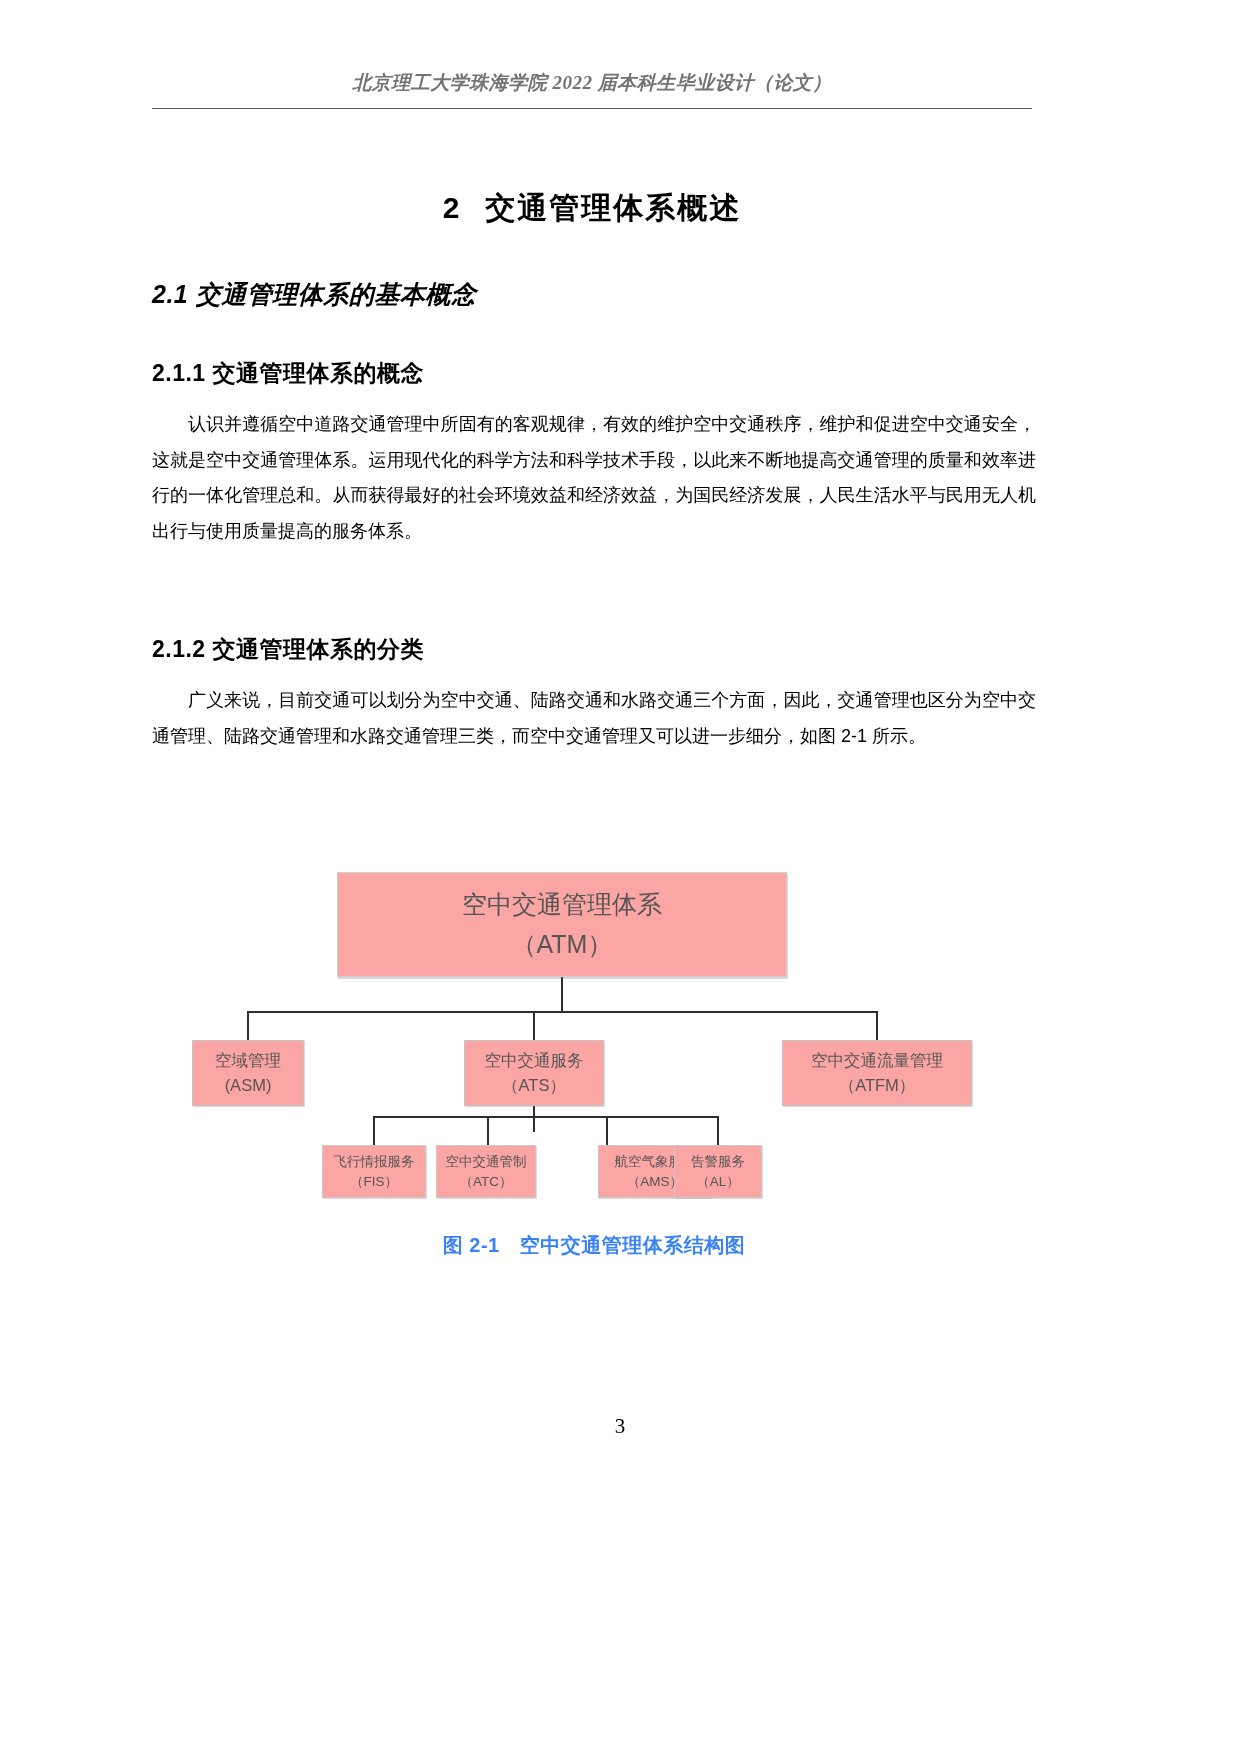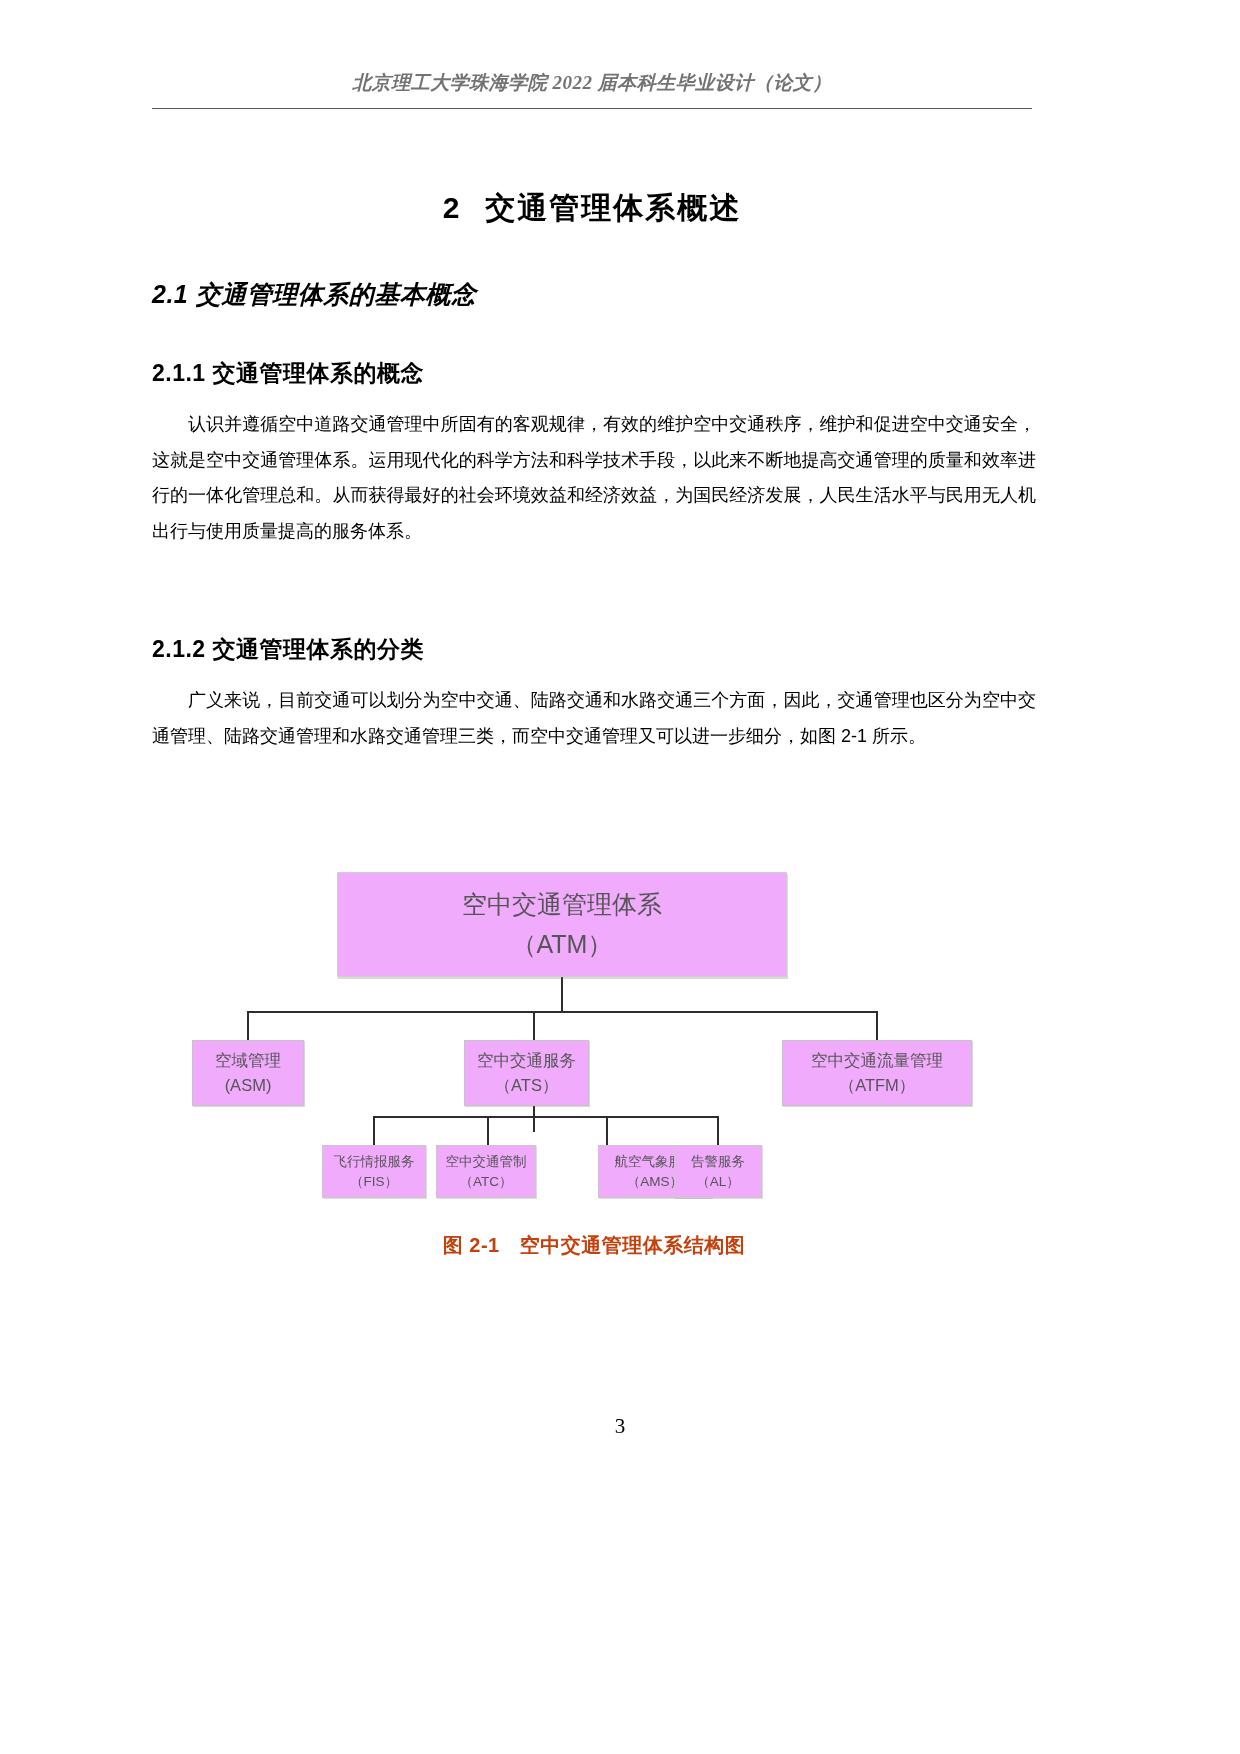--- a/index.html
+++ b/index.html
@@ -111,21 +111,21 @@
   }
   .diagram {
     position: relative;
     width: 884px;
     height: 340px;
   }
   .node {
     position: absolute;
     box-sizing: border-box;
     border: 1px solid #c8c8c8;
-    background: #f0abfc;
+    background: #fca5a5;
     color: #555555;
     font-family: "Liberation Sans", "DejaVu Sans", sans-serif;
     display: flex;
     flex-direction: column;
     align-items: center;
     justify-content: center;
     text-align: center;
     line-height: 1.42;
   }
   .node .cn { display: block; }
@@ -145,21 +145,21 @@
 
   
   .node.lvl2 {
     height: 66px;
     font-size: 16.5px;
     border-color: #c4c4c4;
     box-shadow: 1px 1px 0 rgba(130,130,130,0.30);
   }
   .node.lvl2 .en { margin-top: 1px; }
   #n-asm  { left: 40px;  top: 178px; width: 112px; }
-  #n-ats  { left: 312px; top: 178px; width: 125px; }
+  #n-ats  { left: 312px; top: 178px; width: 140px; }
   #n-atfm { left: 630px; top: 178px; width: 190px; }
 
   
   .node.lvl3 {
     top: 283px;
     height: 53px;
     font-size: 13.5px;
     border-color: #c9c9c9;
     box-shadow: 1px 1px 0 rgba(130,130,130,0.28);
   }
@@ -191,21 +191,21 @@
   
   .fig-caption {
     position: absolute;
     left: 0;
     top: 370px;
     width: 884px;
     text-align: center;
     font-family: "Liberation Sans", "DejaVu Sans", sans-serif;
     font-weight: 700;
     font-size: 20px;
-    color: #c2410c;
+    color: #3b82f6;
     letter-spacing: 0.5px;
   }
   .fig-caption .gap { display: inline-block; width: 20px; }
 
   
   .page-number {
     position: absolute;
     left: 0;
     top: 1414px;
     width: 1240px;

